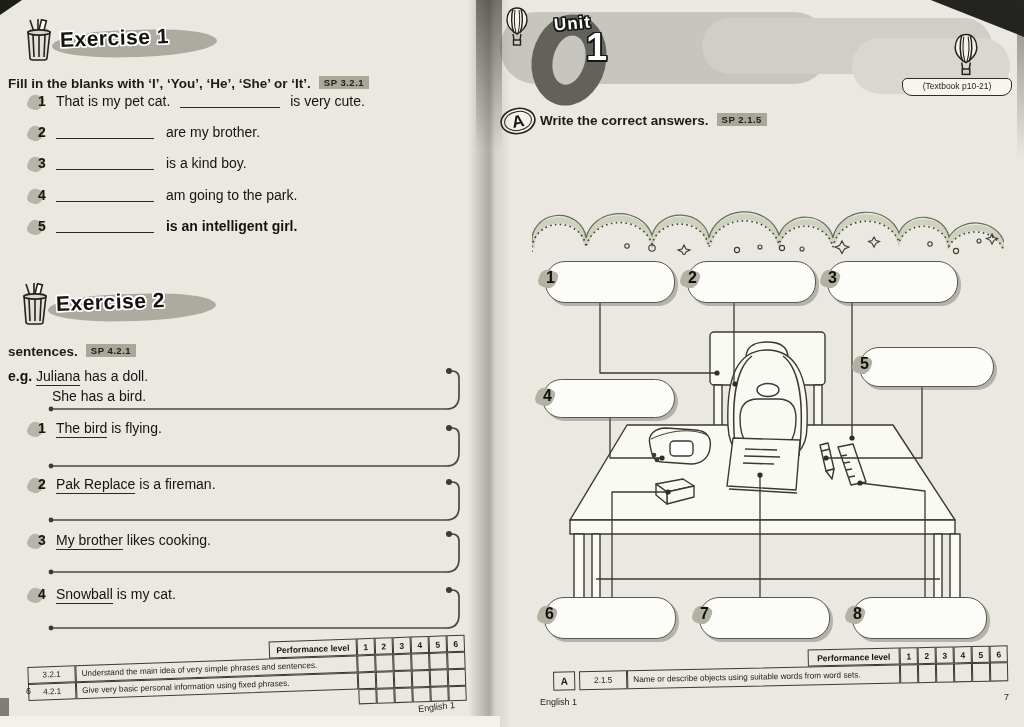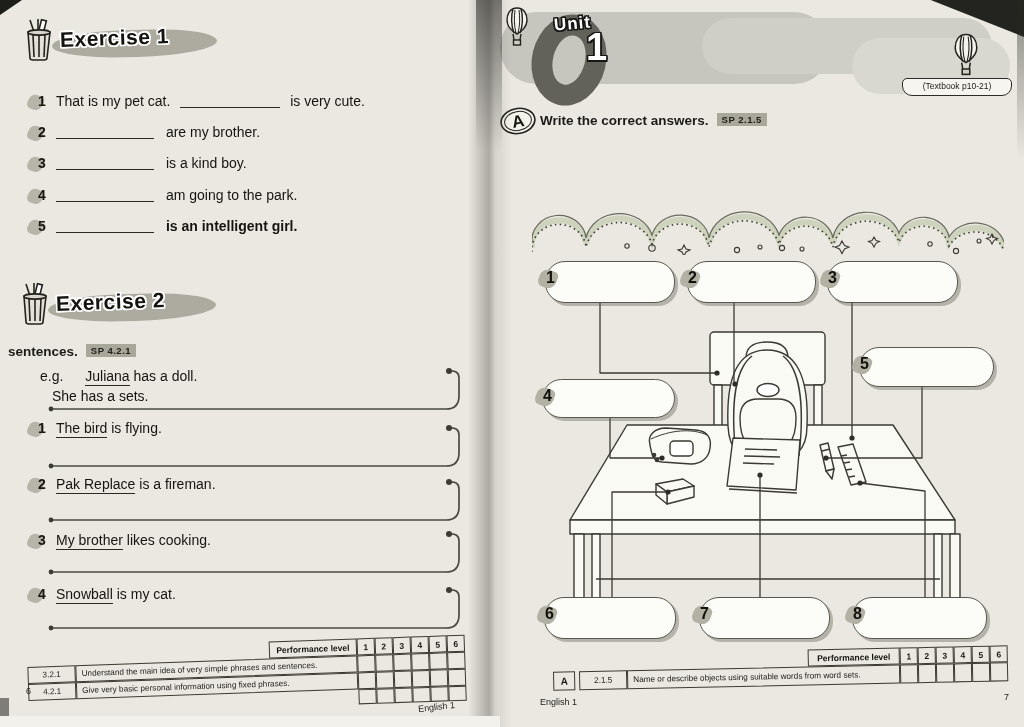--- a/index.html
+++ b/index.html
@@ -67,20 +67,23 @@
           <line x1="13" y1="17" x2="14" y2="39"></line>
             <line x1="19" y1="17" x2="19" y2="39"></line>
             <line x1="25" y1="17" x2="24" y2="39"></line>
           <ellipse cx="19" cy="14.5" rx="11" ry="2.6" fill="#d8d6cc"></ellipse>
         </g>
       </svg>
     </div>
     <div class="abs banner" style="left:52px;top:30px;width:165px;"></div>
     <div class="abs banner-text ow" style="left:60px;top:26px;">Exercise 1</div>
 
+    <div class="abs" style="left:8px;top:76px;width:470px;font-size:13.5px;font-weight:bold;">
+      <span>Fill in the blanks with ‘I’, ‘You’, ‘He’, ‘She’ or ‘It’.</span><span class="badge">SP 3.2.1</span>
+    </div>
 
     <div class="abs" style="left:28px;top:93px;">
       <span class="blob abs" style="left:0;top:2px;"></span>
       <span class="inum abs" style="left:10px;top:0;">1</span>
       <span class="sentence abs" style="left:28px;top:0;white-space:nowrap;">
         <span>That is my pet cat.</span>
         <span class="blank" style="width:100px;margin:0 6px;"></span>
         <span>is very cute.</span>
       </span>
     </div>
@@ -132,24 +135,24 @@
       </svg>
     </div>
     <div class="abs banner" style="left:48px;top:294px;width:168px;"></div>
     <div class="abs banner-text ow" style="left:56px;top:290px;">Exercise 2</div>
 
     <div class="abs" style="left:8px;top:344px;font-size:13.5px;font-weight:bold;">
       <span>sentences.</span><span class="badge">SP 4.2.1</span>
     </div>
 
     <div class="abs sentence" style="left:8px;top:368px;">
-      <span style="font-weight:normal;margin-left:32px;">e.g.</span>
-      <span style="margin-left:18px;"><span class="uword">Juliana</span><span> has a doll.</span></span>
-    </div>
-    <div class="abs sentence" style="left:52px;top:388px;">She has a sets.</div>
+      <span style="font-weight:bold;">e.g.</span>
+      <span style=""><span class="uword">Juliana</span><span> has a doll.</span></span>
+    </div>
+    <div class="abs sentence" style="left:52px;top:388px;">She has a bird.</div>
     <svg class="ansline" style="top:361px;" viewBox="0 0 432 56">
       <path d="M7,48 H402 Q415,48 415,35 V17 Q415,9 405,10" fill="none" stroke="#4a4942" stroke-width="1.7" stroke-linecap="round"></path>
       <circle cx="7" cy="48" r="2.4" fill="#3c3b34"></circle>
         <circle cx="405" cy="10" r="3" fill="#3c3b34"></circle>
     </svg>
 
     <div class="abs" style="left:28px;top:420px;">
       <span class="blob abs" style="left:0;top:2px;"></span>
       <span class="inum abs" style="left:10px;top:0;">1</span>
       <span class="sentence abs" style="left:28px;top:0;white-space:nowrap;"><span class="uword">The bird</span><span> is flying.</span></span>

